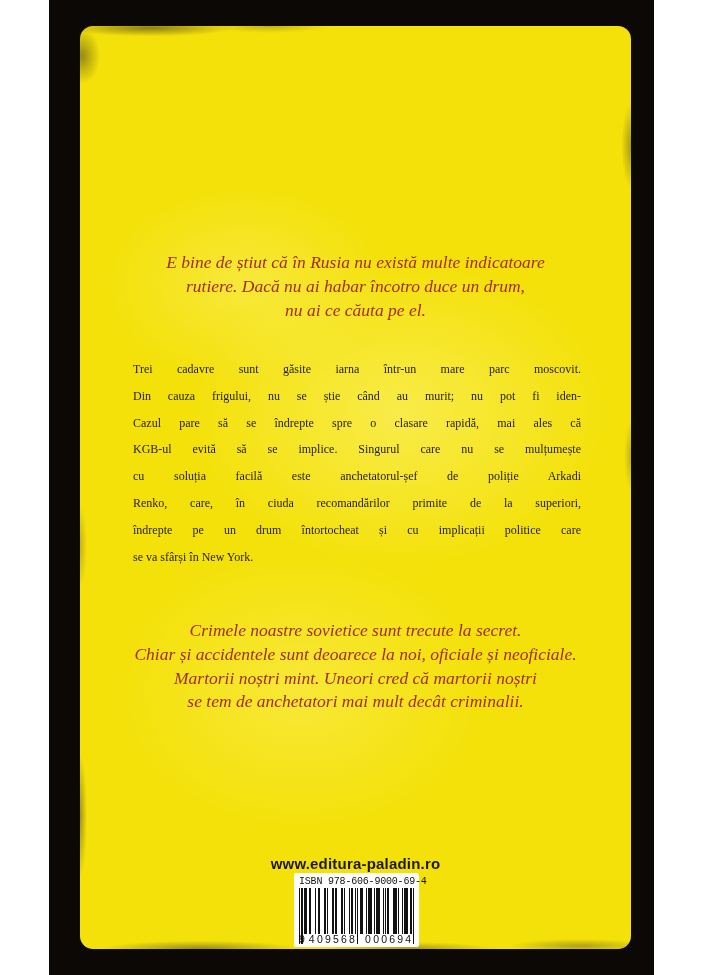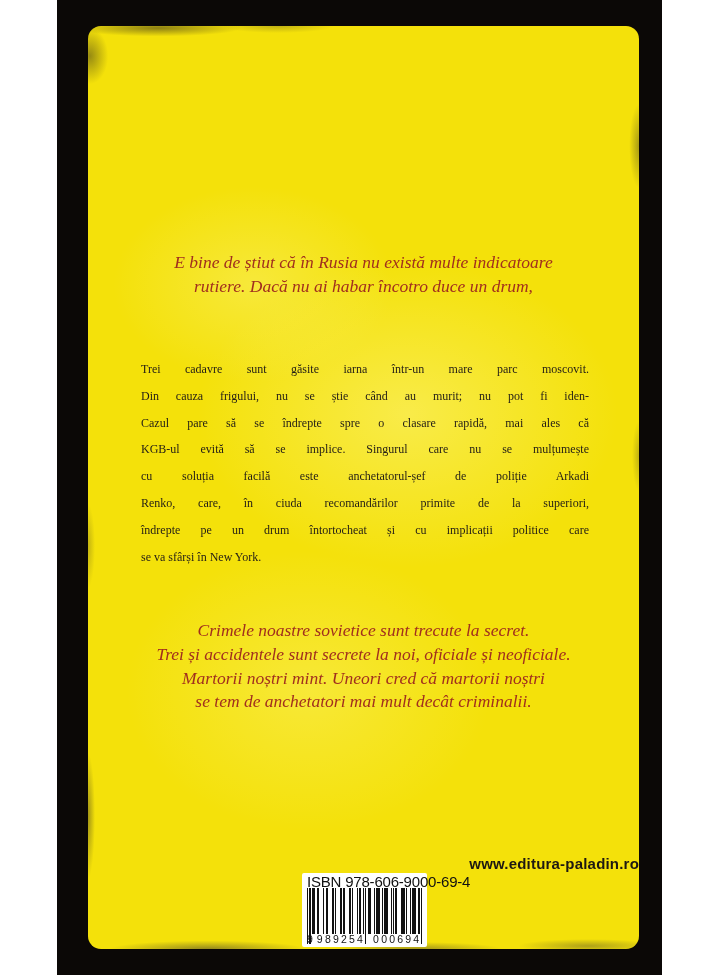--- a/index.html
+++ b/index.html
@@ -7,21 +7,21 @@
   body {
     background: #ffffff;
     font-family: "Liberation Serif", serif;
     position: relative;
     overflow: hidden;
   }
 
   
   .photo {
     position: absolute;
-    left: 57px; top: 0;
+    left: 49px; top: 0;
     width: 605px; height: 975px;
     background: #0b0806;
   }
 
   
   .paper {
     position: absolute;
     left: 31px; top: 26px;
     width: 551px; height: 923px;
     border-radius: 13px;
@@ -75,41 +75,41 @@
     margin: 0;
     text-align: justify;
     text-align-last: justify;
   }
   .synopsis p:last-child { text-align-last: left; }
 
   .website {
     position: absolute;
     left: 0; top: 829px;
     width: 100%;
-    text-align: right;
+    text-align: center;
     font-family: "Liberation Sans", sans-serif;
     font-weight: bold;
     font-size: 15px;
     color: #1d1812;
     letter-spacing: 0.2px;
   }
 
   .barcode-box {
     position: absolute;
     left: 214px; top: 847px;
     width: 125px; height: 74px;
     background: #ffffff;
     border-radius: 2px;
     padding: 2px 5px 3px 5px;
     display: flex;
     flex-direction: column;
   }
   .isbn-label {
-    font-family: Liberation Sans, sans-serif;
-    font-size: 15px;
+    font-family: Liberation Mono, monospace;
+    font-size: 10px;
     color: #111111;
     text-align: left;
     white-space: nowrap;
     letter-spacing: -0.2px;
     line-height: 13px;
   }
   .bars-wrap {
     position: relative;
     flex: 1;
   }
@@ -135,36 +135,37 @@
 </style>
 </head>
 <body>
 
 <div class="photo">
   <div class="paper">
 
     <div class="quote quote-top">
       <p>E bine de știut că în Rusia nu există multe indicatoare</p>
       <p>rutiere. Dacă nu ai habar încotro duce un drum,</p>
+      <p>nu ai ce căuta pe el.</p>
     </div>
 
     <div class="synopsis">
       <p>Trei cadavre sunt găsite iarna într-un mare parc moscovit.</p>
       <p>Din cauza frigului, nu se știe când au murit; nu pot fi iden-</p>
       <p>Cazul pare să se îndrepte spre o clasare rapidă, mai ales că</p>
       <p>KGB-ul evită să se implice. Singurul care nu se mulțumește</p>
       <p>cu soluția facilă este anchetatorul-șef de poliție Arkadi</p>
       <p>Renko, care, în ciuda recomandărilor primite de la superiori,</p>
       <p>îndrepte pe un drum întortocheat și cu implicații politice care</p>
       <p>se va sfârși în New York.</p>
     </div>
 
     <div class="quote quote-bottom">
       <p>Crimele noastre sovietice sunt trecute la secret.</p>
-      <p>Trei și accidentele sunt secrete la noi, oficiale și neoficiale.</p>
+      <p>Chiar și accidentele sunt deoarece la noi, oficiale și neoficiale.</p>
       <p>Martorii noștri mint. Uneori cred că martorii noștri</p>
       <p>se tem de anchetatori mai mult decât criminalii.</p>
     </div>
 
     <div class="website">www.editura-paladin.ro</div>
 
     <div class="barcode-box">
       <div class="isbn-label">ISBN 978-606-9000-69-4</div>
       <div class="bars-wrap">
         <svg viewBox="0 0 95 44" preserveAspectRatio="none" shape-rendering="crispEdges" style="position:absolute;inset:0;width:100%;height:100%;fill:#111">
@@ -209,20 +210,20 @@
             <rect x="82" y="0" width="1" height="36"></rect>
             <rect x="85" y="0" width="1" height="36"></rect>
             <rect x="87" y="0" width="1" height="36"></rect>
             <rect x="88" y="0" width="1" height="36"></rect>
             <rect x="89" y="0" width="1" height="36"></rect>
             <rect x="92" y="0" width="1" height="44"></rect>
             <rect x="94" y="0" width="1" height="44"></rect>
           </svg>
         <div class="bc-digits">
           <span class="d-first">9</span>
-          <span class="d-group">989254</span>
+          <span class="d-group">409568</span>
           <span class="d-group">000694</span>
         </div>
       </div>
     </div>
 
   </div>
 </div>
 
 </body></html>

